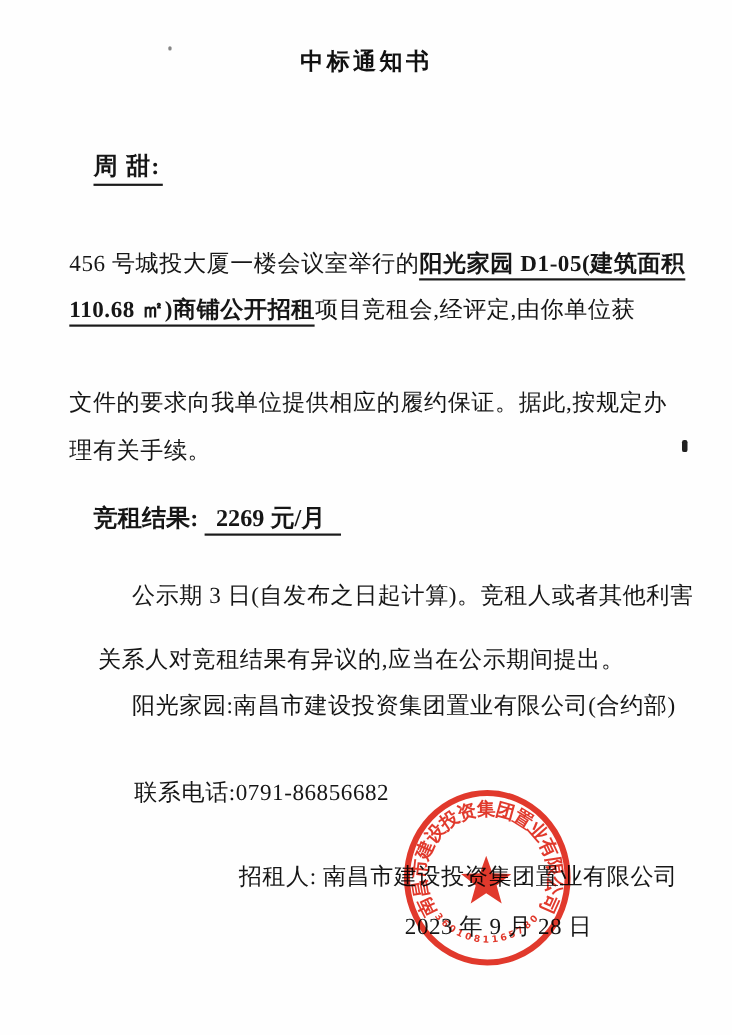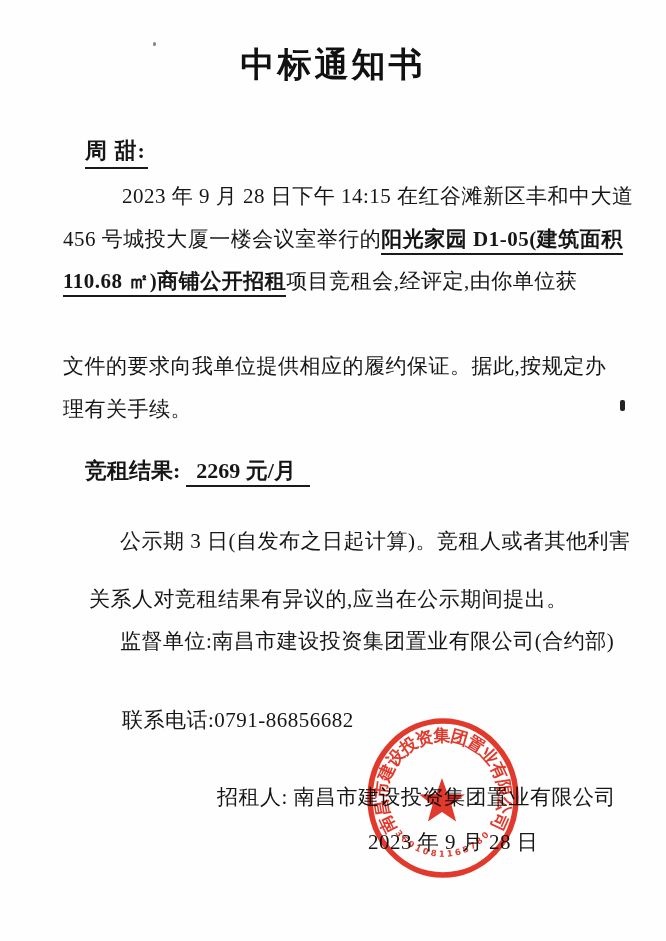--- a/index.html
+++ b/index.html
@@ -15,21 +15,21 @@
     overflow: hidden;
     font-family: "Liberation Serif", "DejaVu Serif", serif;
     color: #161616;
   }
   .doc-title {
     position: absolute;
     top: 42px;
     left: 0;
     right: 0;
     text-align: center;
-    font-size: 34px;
+    font-size: 21px;
     font-weight: bold;
     letter-spacing: 3px;
     color: #111;
   }
   .addressee {
     position: absolute;
     top: 136px;
     left: 85px;
     font-size: 22px;
     font-weight: bold;
@@ -95,38 +95,37 @@
 </style>
 </head>
 <body>
 
 <div class="page">
 
   <div class="doc-title">中标通知书</div>
 
   <div class="addressee">周  甜:</div>
 
-  <div class="bodyline" style="top:183px; left:122px;">2023 年 9 月 28 日下午 14:15 在红谷滩新区丰和中大道</div>
 
   <div class="bodyline" style="top:226px; left:63px;"><span>456 号城投大厦一楼会议室举行的</span><span class="emph">阳光家园 D1-05(建筑面积</span></div>
 
   <div class="bodyline" style="top:268px; left:63px;"><span class="emph">110.68 ㎡)商铺公开招租</span><span>项目竞租会,经评定,由你单位获</span></div>
 
 
   <div class="bodyline" style="top:353px; left:63px;">文件的要求向我单位提供相应的履约保证。据此,按规定办</div>
 
   <div class="bodyline" style="top:396px; left:63px;">理有关手续。</div>
 
   <div class="result-line"><span>竞租结果:</span><span class="result-value">2269 元/月</span></div>
 
   <div class="bodyline" style="top:528px; left:120px;text-align:right;">公示期 3 日(自发布之日起计算)。竞租人或者其他利害</div>
 
   <div class="bodyline" style="top:586px; left:63px;margin-left:26px;">关系人对竞租结果有异议的,应当在公示期间提出。</div>
 
-  <div class="bodyline" style="top:628px; left:120px;">监督单位:南昌市建设投资集团置业有限公司(合约部)</div>
+  <div class="bodyline" style="top:628px; left:120px;">阳光家园:南昌市建设投资集团置业有限公司(合约部)</div>
 
   <div class="bodyline" style="top:671px; left:122px;margin-top:36px;">联系电话:0791-86856682</div>
 
   <div class="sig-line" style="top:783px; left:217px;">招租人: 南昌市建设投资集团置业有限公司</div>
 
   <div class="sig-line" style="top:828px; left:368px;">2023 年 9 月 28 日</div>
 
   <svg class="seal" viewBox="0 0 162 168">
     <defs>
       <path id="seal-top-arc" d="M 32.1 114.1 A 56 56 0 1 1 123.9 114.1" fill="none"></path>

